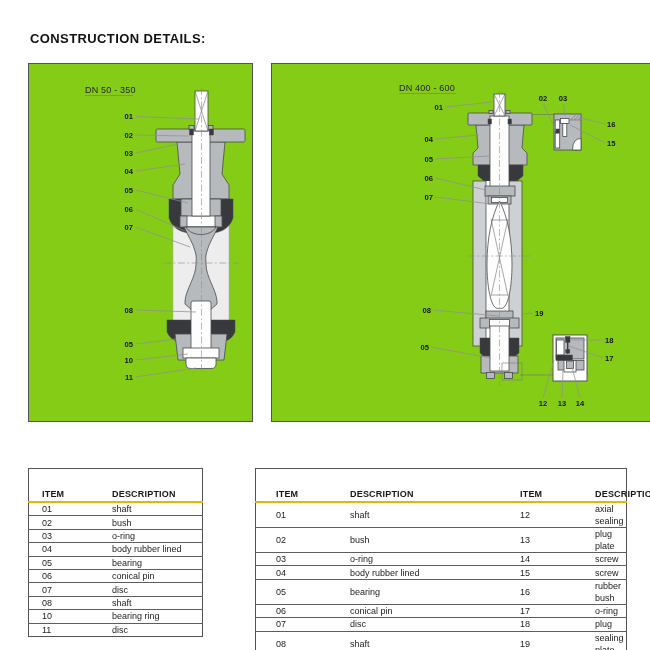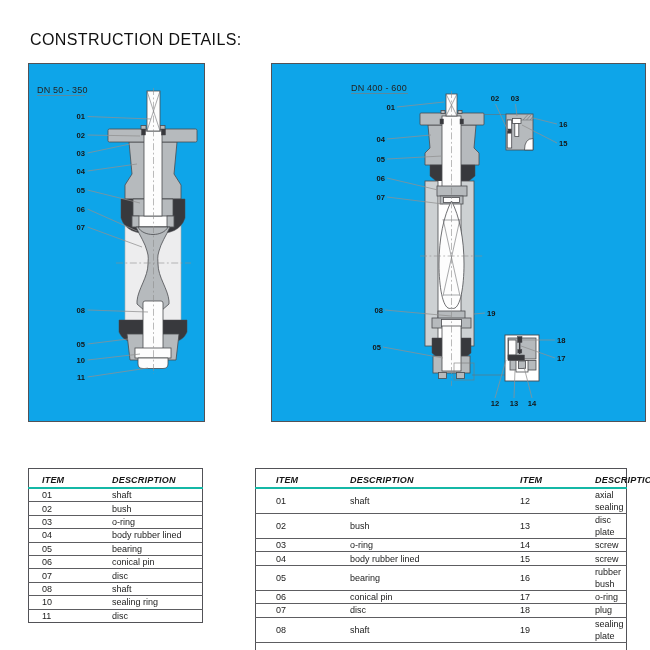--- a/index.html
+++ b/index.html
@@ -1,27 +1,27 @@
 <!DOCTYPE html>
 <html style="--body-gray: #b6babd; --dark-metal: #38393d; --interior: #ededee; --wall-gray: #cdd1d3; --outline: #4a4b4f; --leader: #909090; --border: #525257; --heading: #111111;"><head>
 <meta charset="utf-8">
 <style>
   html,body{margin:0;padding:0;}
   body{
     width:650px;height:650px;position:relative;background:#fff;
     font-family:"Liberation Sans",sans-serif;color:#111;overflow:hidden;
   }
   .heading{
-    position:absolute;left:30px;font-weight:normal;font-size:16px;
+    position:absolute;left:30px;font-weight:bold;font-size:13px;
     letter-spacing:.4px;color:var(--heading,#111);white-space:nowrap;
   }
   #construction-heading{top:31px;}
   #parts-heading{top:444px;margin-top:40px;}
   .diagram-box{
-    position:absolute;border:1.2px solid var(--border,#525257);background:#0ea5e9;
+    position:absolute;border:1.2px solid var(--border,#525257);background:#84cc16;padding-left:48px;
   }
   #diagram-box-left{left:28px;top:63px;width:175px;height:357px;}
   #diagram-box-right{left:271px;top:63px;width:373px;height:357px;}
   .diagram-box svg{display:block;}
 
   
   .metal{fill:var(--body-gray,#b6babd);stroke:var(--outline,#4a4b4f);stroke-width:.8;}
   .wall{fill:var(--wall-gray,#cdd1d3);stroke:var(--outline,#4a4b4f);stroke-width:.8;}
   .dark{fill:var(--dark-metal,#38393d);stroke:var(--outline,#4a4b4f);stroke-width:.5;}
   .white{fill:#fdfdfd;stroke:var(--outline,#4a4b4f);stroke-width:.8;}
@@ -36,21 +36,21 @@
   .capline{stroke:#7c7c7c;stroke-width:.7;}
   .callout{fill:none;stroke:#7a7a7a;stroke-width:.6;}
 
   
   .parts-table{
     position:absolute;border-collapse:collapse;table-layout:fixed;
     font-size:9px;color:#222;border:1.4px solid var(--border,#525257);background:#fff;
   }
   .parts-table th{
     font-weight:bold;text-align:left;font-size:9px;height:14px;
-    border-bottom:2px solid #14b8a6;padding:4px 0 0 13px;vertical-align:middle;letter-spacing:.2px;color:#161616;font-style:italic;
+    border-bottom:2px solid #eab308;padding:18px 0 0 13px;vertical-align:middle;letter-spacing:.2px;color:#161616;
   }
   .parts-table td{
     height:12.4px;border-top:1px solid #5d5d61;padding:0 0 0 13px;vertical-align:middle;line-height:12px;
   }
   #parts-table-0{left:28px;top:468px;width:175px;}
   #parts-table-0 th:nth-child(1){width:57px;}
   #parts-table-1{left:255px;top:468px;width:372px;}
   #parts-table-1 th,#parts-table-1 td{padding-left:20px;}
   #parts-table-1 th:nth-child(1){width:54px;}
   #parts-table-1 th:nth-child(2){width:150px;}
@@ -298,21 +298,21 @@
       <tr>
         <td>07</td>
         <td>disc</td>
       </tr>
       <tr>
         <td>08</td>
         <td>shaft</td>
       </tr>
       <tr>
         <td>10</td>
-        <td>sealing ring</td>
+        <td>bearing ring</td>
       </tr>
       <tr>
         <td>11</td>
         <td>disc</td>
       </tr>
     </tbody>
   </table>
 <table class="parts-table" id="parts-table-1">
     <thead>
       <tr>
@@ -326,21 +326,21 @@
       <tr>
         <td>01</td>
         <td>shaft</td>
         <td>12</td>
         <td>axial sealing</td>
       </tr>
       <tr>
         <td>02</td>
         <td>bush</td>
         <td>13</td>
-        <td>disc plate</td>
+        <td>plug plate</td>
       </tr>
       <tr>
         <td>03</td>
         <td>o-ring</td>
         <td>14</td>
         <td>screw</td>
       </tr>
       <tr>
         <td>04</td>
         <td>body rubber lined</td>

